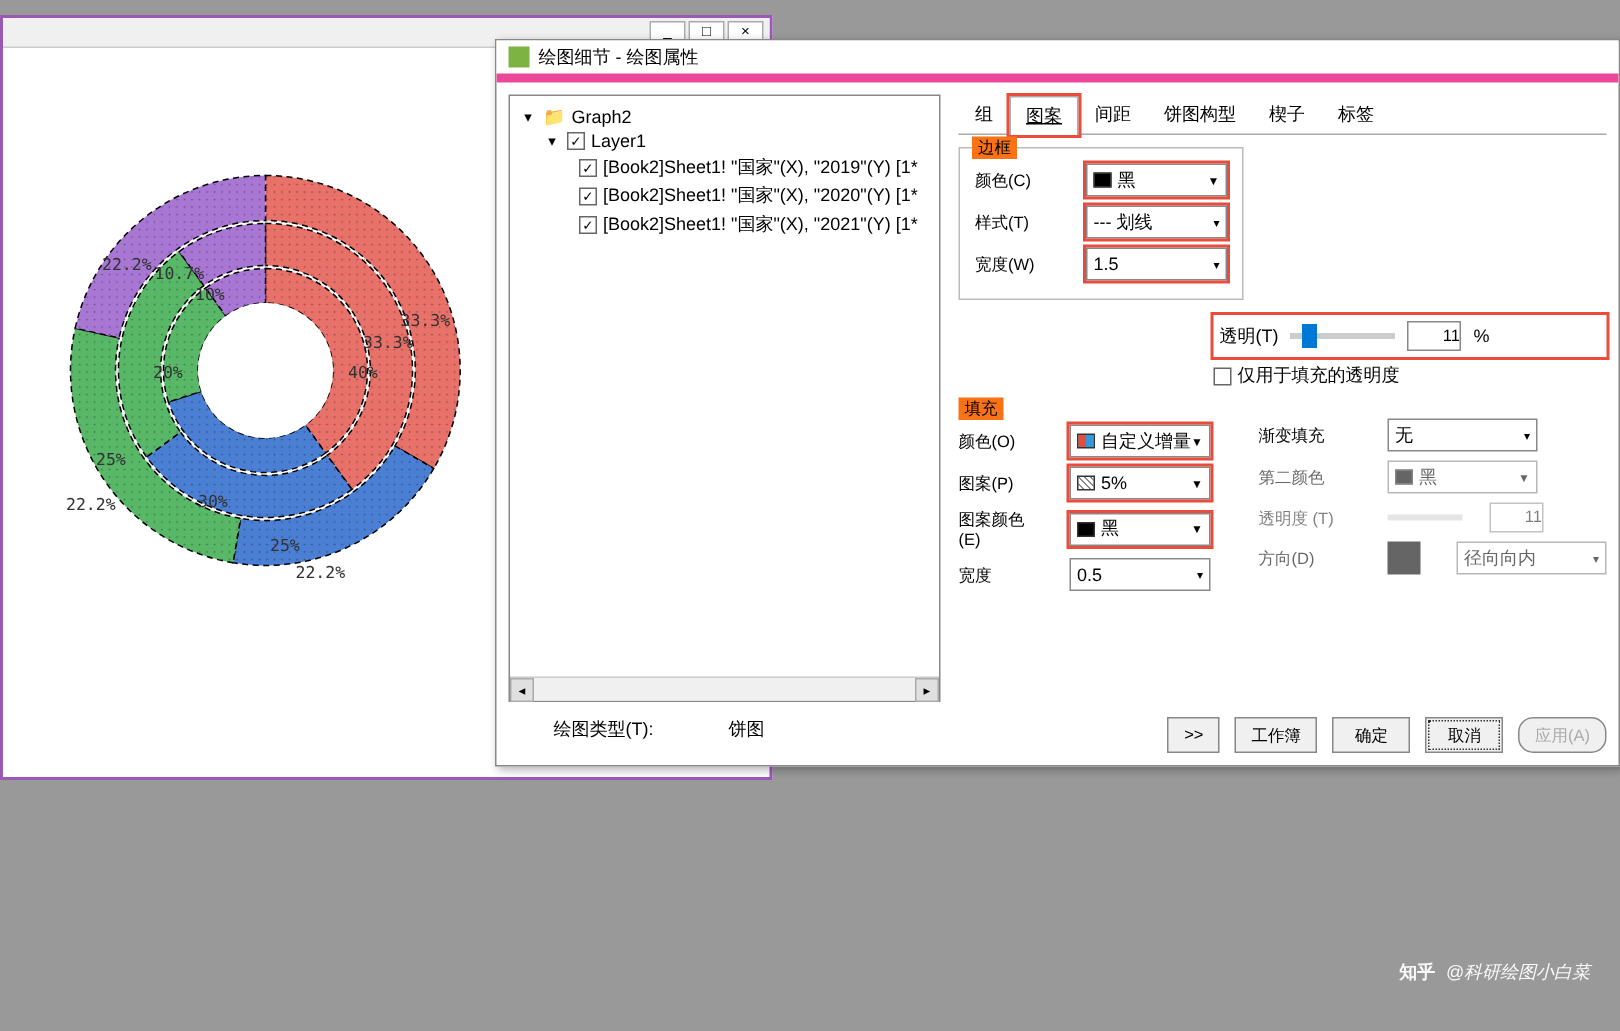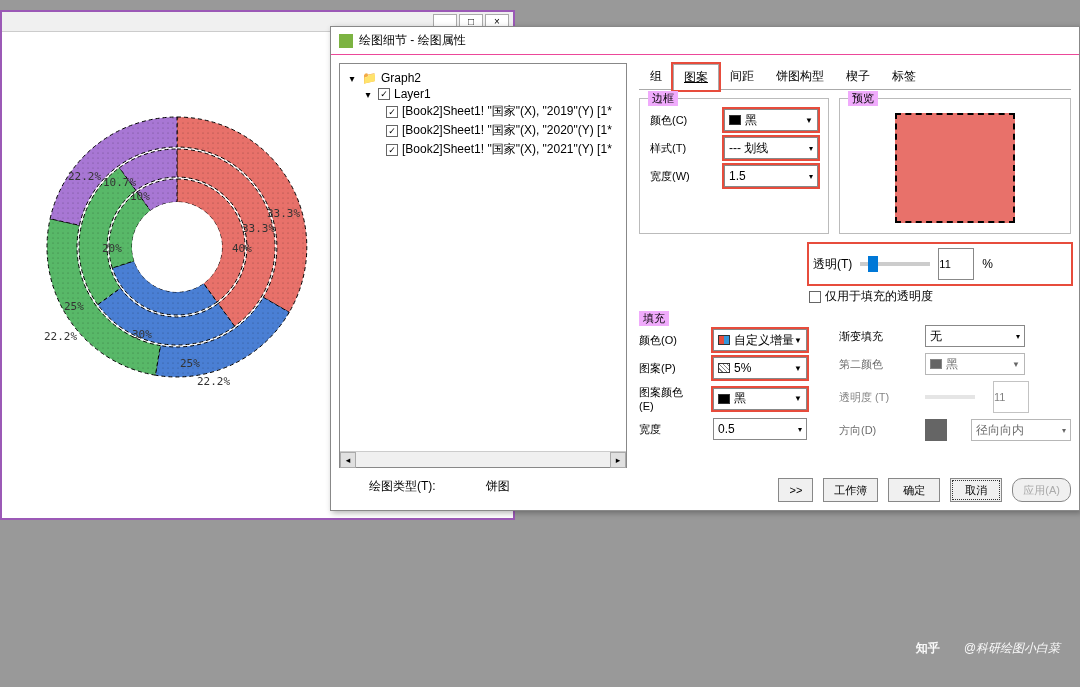--- a/index.html
+++ b/index.html
@@ -11,21 +11,21 @@
 .win-btn { width: 24px; height: 16px; border: 1px solid #aaa; background: #fff; display: flex; align-items: center; justify-content: center; font-size: 10px; }
 .chart-body { position: relative; width: 100%; height: calc(100% - 20px); }
 
 
 .donut-svg { position: absolute; left: 20px; top: 60px; }
 .chart-center-text { position: absolute; left: 90px; top: 225px; width: 170px; text-align: center; font-family: monospace; font-size: 16px; line-height: 1.4; }
 .pct-label { position: absolute; font-family: monospace; font-size: 11px; color: #333; }
 
 
 .dialog { position: absolute; left: 330px; top: 26px; width: 750px; height: 485px; background: #fff; border: 1px solid #888; box-shadow: 2px 2px 6px rgba(0,0,0,0.3); }
-.dlg-title { height: 28px; background: #fff; border-bottom: 1px solid #ec4899; display: flex; align-items: center; padding: 0 8px; gap: 6px; }
+.dlg-title { height: 28px; background: #fff; border-bottom: 6px solid #ec4899; display: flex; align-items: center; padding: 0 8px; gap: 6px; }
 .dlg-icon { width: 14px; height: 14px; background: #7cb342; }
 .dlg-body { display: flex; height: calc(100% - 70px); }
 
 
 .tree-panel { width: 310px; border: 1px solid #888; margin: 8px 0 0 8px; position: relative; }
 .tree-content { padding: 6px; height: 380px; overflow: hidden; }
 .tree-row { display: flex; align-items: center; gap: 4px; padding: 1px 0; white-space: nowrap; font-family: monospace; font-size: 11px; }
 .tree-indent-1 { padding-left: 16px; }
 .tree-indent-2 { padding-left: 40px; }
 .tree-toggle { width: 12px; height: 12px; display: inline-flex; align-items: center; justify-content: center; font-size: 10px; }
@@ -37,61 +37,61 @@
 
 
 .right-panel { flex: 1; padding: 8px 8px 0 12px; }
 .tabs { display: flex; border-bottom: 1px solid #aaa; }
 .tab { padding: 4px 10px; border: 1px solid transparent; border-bottom: none; cursor: pointer; }
 .tab.active { border-color: #aaa; background: #fff; position: relative; top: 1px; }
 .tab.hl { outline: 2px solid #e74c3c; text-decoration: underline; }
 
 
 .fieldset { border: 1px solid #bbb; padding: 10px 10px 6px; margin-top: 8px; position: relative; }
-.fieldset-label { position: absolute; top: -8px; left: 8px; background: #f0abfc; padding: 0 4px; font-size: 11px; }
+.fieldset-label { position: absolute; top: -8px; left: 8px; background: #f97316; padding: 0 4px; font-size: 11px; }
 .form-row { display: flex; align-items: center; gap: 18px; margin-bottom: 6px; }
 .form-label { width: 56px; font-size: 11px; }
 .combo { display: flex; align-items: center; border: 1px solid #888; background: #fff; height: 22px; padding: 0 4px; min-width: 94px; position: relative; font-size: 11px; }
 .combo.hl { outline: 2px solid #e74c3c; }
 .combo-arrow { margin-left: auto; font-size: 8px; }
 .swatch { width: 12px; height: 10px; border: 1px solid #333; margin-right: 4px; }
 .swatch.black { background: #000; }
 .swatch.multi { background: linear-gradient(90deg,#e74c3c 50%,#3498db 50%); }
 .swatch.pat { background: repeating-linear-gradient(45deg,#fff,#fff 2px,#888 2px,#888 3px); }
 
 .top-row { display: flex; gap: 10px; }
 .border-box { flex: 0 0 186px; }
 .preview-box { flex: 1; }
 .preview-swatch { width: 120px; height: 110px; margin: 4px auto; border: 2px dashed #000; background: #e8716a; background-image: radial-gradient(#000 0.5px, transparent 0.5px); background-size: 6px 6px; }
 
 .slider-row { display: flex; align-items: center; gap: 8px; margin: 10px 0 4px 170px; outline: 2px solid #e74c3c; padding: 4px; }
 .slider-track { width: 70px; height: 4px; background: #ccc; position: relative; }
 .slider-thumb { position: absolute; left: 8px; top: -6px; width: 10px; height: 16px; background: #0078d7; }
-.spin { width: 36px; height: 32px; border: 1px solid #888; text-align: left; font-size: 11px; }
+.spin { width: 36px; height: 20px; border: 1px solid #888; text-align: right; font-size: 11px; }
 
 .check-row { display: flex; align-items: center; gap: 4px; margin-left: 170px; font-size: 11px; }
 .checkbox { width: 12px; height: 12px; border: 1px solid #666; }
 
 .fill-columns { display: flex; gap: 14px; margin-top: 6px; }
 .fill-col { flex: 0 0 186px; }
 .grad-col { flex: 1; }
 .grad-col .form-label { width: 68px; }
 .grad-col .combo { min-width: 100px; }
 .color-chip { width: 22px; height: 22px; background: #000; display: inline-block; vertical-align: middle; margin-right: 6px; }
 
 
 .dlg-footer { position: absolute; bottom: 8px; left: 8px; right: 8px; display: flex; align-items: flex-start; gap: 10px; }
 .footer-left { width: 310px; display:flex; gap: 50px; padding-left: 30px; font-size: 12px;}
 .btn-group { display: flex; gap: 10px; margin-left: auto; }
 .btn { min-width: 52px; height: 24px; border: 1px solid #888; background: #f0f0f0; padding: 0 10px; font-size: 11px; }
 .btn.arrow { min-width: 32px; }
 .btn.disabled { color: #aaa; border-radius: 10px; }
 .btn.focus { outline: 1px dotted #333; outline-offset: -3px; }
 
-.watermark { position: absolute; right: 20px; bottom: 30px; color: #fff; font-size: 26px; font-style: italic; opacity: 0.95; display: flex; align-items: center; gap: 24px; }
+.watermark { position: absolute; right: 20px; bottom: 30px; color: #fff; font-size: 26px; font-style: italic; opacity: 0.95; display: flex; align-items: center; gap: 7px; }
 .zhihu-logo { font-weight: bold; font-style: normal; }
 </style>
 </head>
 <body>
 
 <div class="chart-window">
   <div class="chart-titlebar">
     <div class="win-btn">_</div>
     <div class="win-btn">□</div>
     <div class="win-btn">×</div>
@@ -206,24 +206,20 @@
               </div>
           </div>
           <div class="form-row">
             <span class="form-label">宽度(W)</span>
             <div class="combo hl">
                 <span>1.5</span>
                 <span class="combo-arrow">▾</span>
               </div>
           </div>
         </div>
-        <div class="fieldset preview-box">
-          <span class="fieldset-label">预览</span>
-          <div class="preview-swatch"></div>
-        </div>
       </div>
 
       <div class="slider-row">
         <span>透明(T)</span>
         <div class="slider-track">
             <div class="slider-thumb"></div>
           </div>
         <input class="spin" value="11" style="">
         <span>%</span>
       </div>

